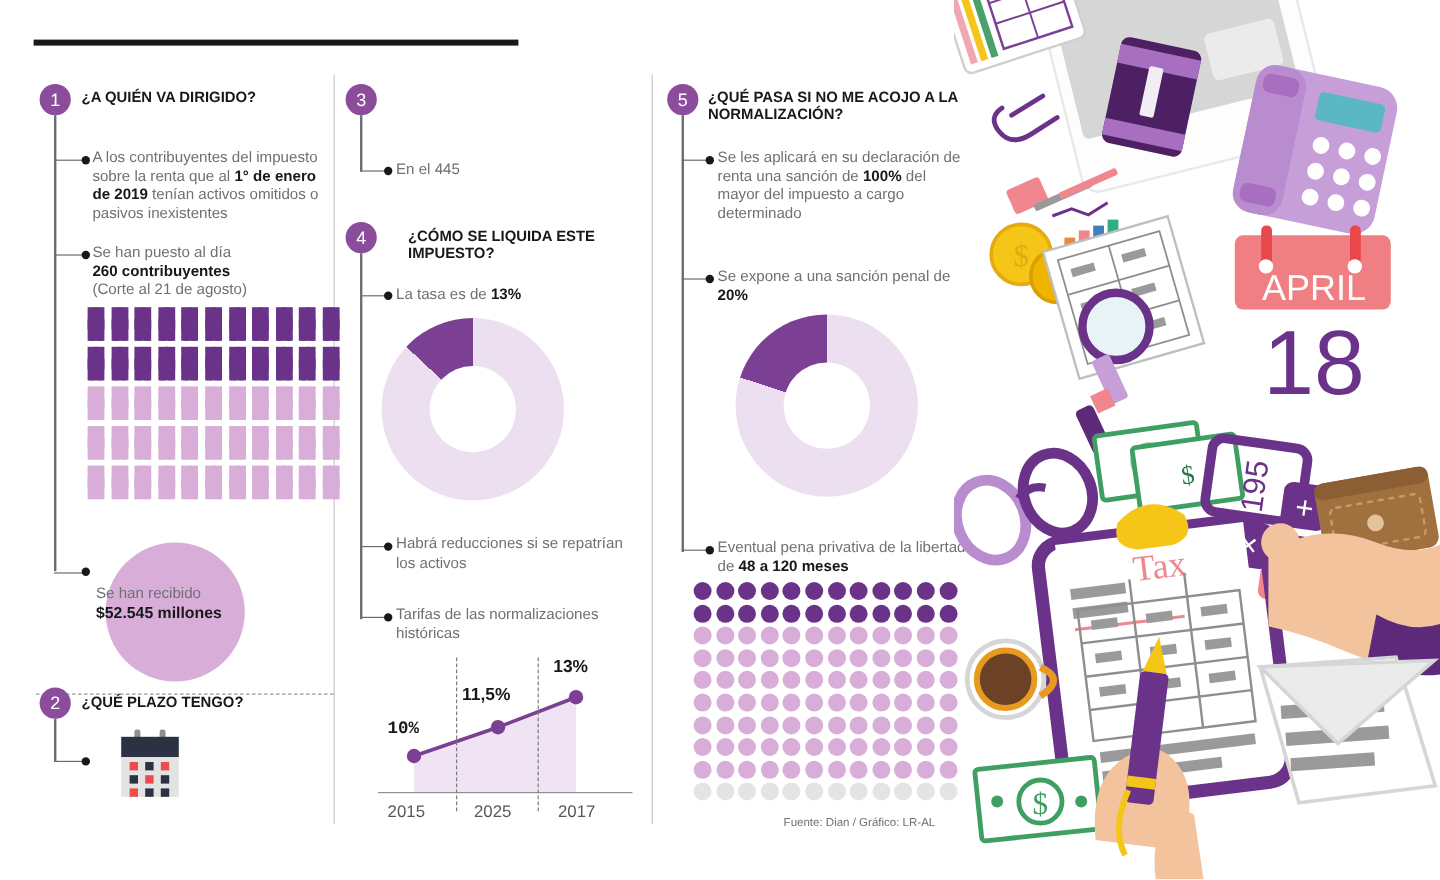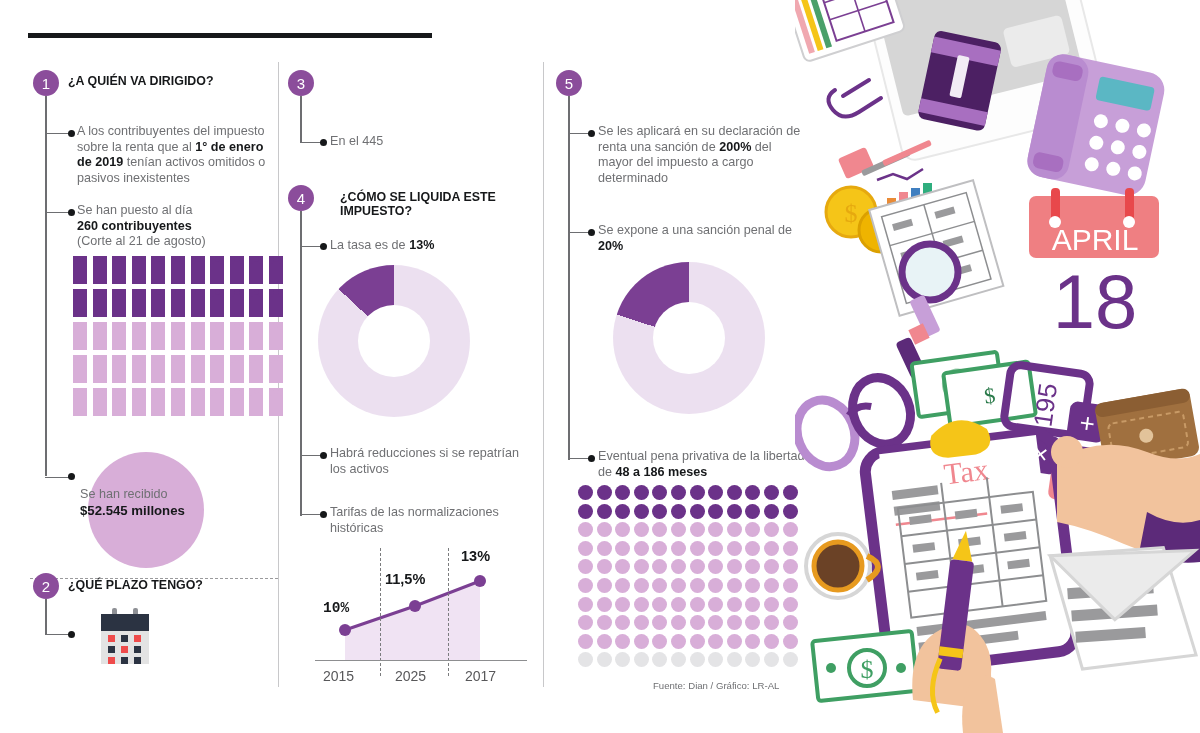--- a/index.html
+++ b/index.html
@@ -506,37 +506,38 @@
     <div class="vlabel" style="left:18px;top:52px;font-family:Liberation Mono, monospace;">10%</div>
     <div class="vlabel" style="left:80px;top:23px;">11,5%</div>
     <div class="vlabel" style="left:156px;top:0px;">13%</div>
 
     <div class="tick" style="left:18px;top:120px;">2015</div>
     <div class="tick" style="left:90px;top:120px;">2025</div>
     <div class="tick" style="left:160px;top:120px;">2017</div>
   </div>
 
   <div class="step" style="left:556px;top:70px;">5</div>
+  <div class="q-head" style="left:590px;top:74px;width:230px;">¿QUÉ PASA SI NO ME ACOJO A LA NORMALIZACIÓN?</div>
 
   <div class="vline" style="left:568px;top:96px;height:364px;"></div>
   <div class="hline" style="left:568px;top:133px;width:22px;"></div>
   <div class="dot" style="left:588px;top:130px;"></div>
-  <div class="btxt" style="left:598px;top:124px;width:210px;">Se les aplicará en su declaración de renta una sanción de <b>200%</b> del mayor del impuesto a cargo determinado</div>
+  <div class="btxt" style="left:598px;top:124px;width:210px;">Se les aplicará en su declaración de renta una sanción de <b>100%</b> del mayor del impuesto a cargo determinado</div>
 
   <div class="hline" style="left:568px;top:232px;width:22px;"></div>
   <div class="dot" style="left:588px;top:229px;"></div>
   <div class="btxt" style="left:598px;top:223px;width:200px;">Se expone a una sanción penal de <b>20%</b></div>
 
   <div class="donut" id="donut-2" style="left: 613px; top: 262px; width: 152px; height: 152px; background: conic-gradient(rgb(236, 224, 240) 0deg, rgb(236, 224, 240) 288deg, rgb(123, 63, 147) 288deg, rgb(123, 63, 147) 360deg);">
     <div class="hole" style="left:40px;top:40px;width:72px;height:72px;"></div>
   </div>
 
   <div class="hline" style="left:568px;top:458px;width:22px;"></div>
   <div class="dot" style="left:588px;top:455px;"></div>
-  <div class="btxt" style="left:598px;top:449px;width:210px;">Eventual pena privativa de la libertad de <b>48 a 186 meses</b></div>
+  <div class="btxt" style="left:598px;top:449px;width:210px;">Eventual pena privativa de la libertad de <b>48 a 120 meses</b></div>
 
   <div class="dotgrid" id="dot-grid" style="left:578px;top:485px;">
       <div class="dg" style="background: rgb(107, 50, 137);"></div>
       <div class="dg" style="background: rgb(107, 50, 137);"></div>
       <div class="dg" style="background: rgb(107, 50, 137);"></div>
       <div class="dg" style="background: rgb(107, 50, 137);"></div>
       <div class="dg" style="background: rgb(107, 50, 137);"></div>
       <div class="dg" style="background: rgb(107, 50, 137);"></div>
       <div class="dg" style="background: rgb(107, 50, 137);"></div>
       <div class="dg" style="background: rgb(107, 50, 137);"></div>

